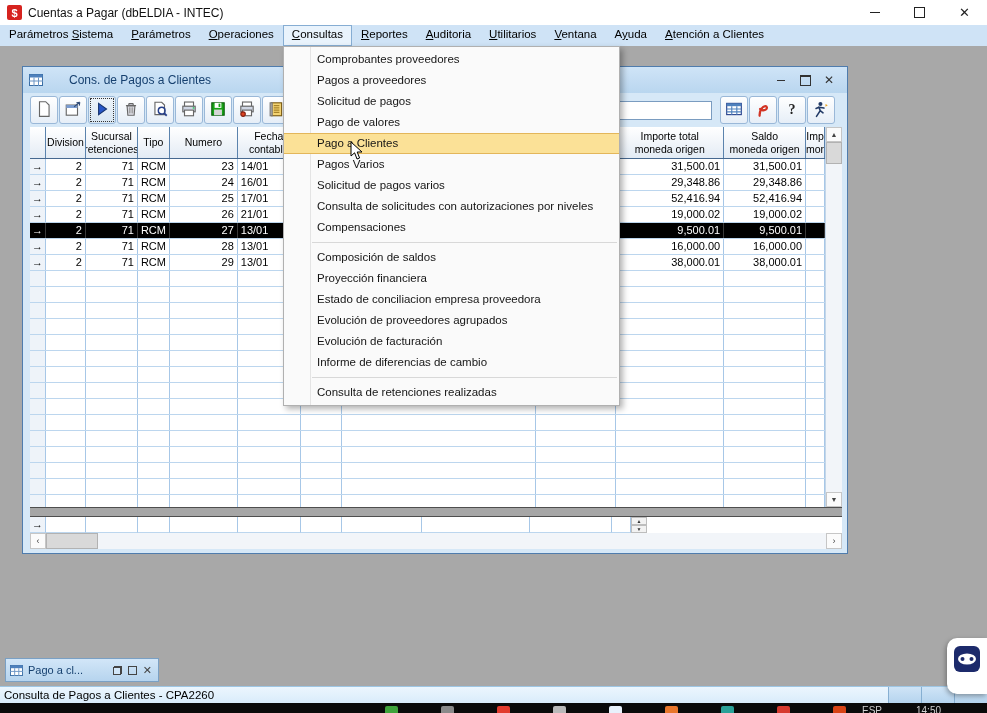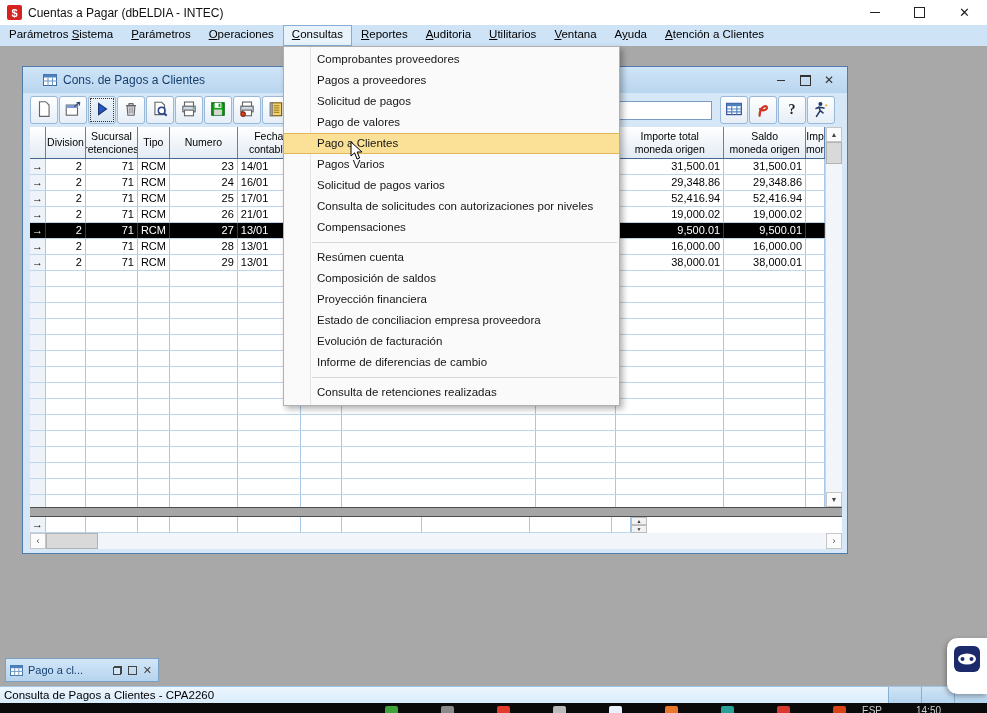--- a/index.html
+++ b/index.html
@@ -25,21 +25,21 @@
   .menu-item.active{background:#e9f3fc;border:1px solid #86add3;padding:2px 8px 1px 8px;}
   .menubar u{text-decoration:underline;}
 
   
   .client{position:absolute;top:46px;left:0;width:987px;height:640px;background:#a8a8a8;}
 
   
   .child{position:absolute;left:22px;top:20px;width:824px;height:486px;
     background:#d6e8f7;border:1px solid #4f7cad;z-index:5;}
   .cw-titlebar{position:absolute;top:0;left:0;right:0;height:26px;
-    background:linear-gradient(#cfe4f7,#b9d6ef);display:flex;align-items:center;padding-left:20px;}
+    background:linear-gradient(#cfe4f7,#b9d6ef);display:flex;align-items:center;padding-left:6px;gap:20px;}
   .cw-title{color:#16406f;font-size:12px;margin-left:6px;}
   .cw-controls{margin-left:auto;display:flex;gap:8px;margin-right:10px;align-items:center;}
   .cw-btn{width:16px;height:14px;display:flex;align-items:center;justify-content:center;color:#333;}
   .cw-min{width:8px;height:1px;background:#333;}
   .cw-max{width:9px;height:8px;border:1px solid #333;border-top-width:2px;}
   .cw-x{font-size:12px;line-height:12px;color:#333;}
   .cw-toolbar{position:absolute;top:26px;left:0;right:0;height:34px;display:flex;align-items:center;padding-left:7px;}
   .tb-btn{width:26px;height:26px;margin-right:1px;background:linear-gradient(#ffffff,#e6eef7);
     border:1px solid #9ab8d8;border-radius:3px;display:flex;align-items:center;justify-content:center;}
   .tb-btn.focused{outline:1px dotted #333;outline-offset:-3px;background:linear-gradient(#eef4fa,#d8e6f2);}
@@ -676,24 +676,24 @@
 <div class="dd-item">Comprobantes proveedores</div>
     <div class="dd-item">Pagos a proveedores</div>
     <div class="dd-item">Solicitud de pagos</div>
     <div class="dd-item">Pago de valores</div>
     <div class="dd-item hl">Pago a Clientes</div>
     <div class="dd-item">Pagos Varios</div>
     <div class="dd-item">Solicitud de pagos varios</div>
     <div class="dd-item">Consulta de solicitudes con autorizaciones por niveles</div>
     <div class="dd-item">Compensaciones</div>
     <div class="dd-sep"></div>
-    <div class="dd-item">Resúmen cuenta</div>
     <div class="dd-item">Composición de saldos</div>
     <div class="dd-item">Proyección financiera</div>
     <div class="dd-item">Estado de conciliacion empresa proveedora</div>
+    <div class="dd-item">Evolución de proveedores agrupados</div>
     <div class="dd-item">Evolución de facturación</div>
     <div class="dd-item">Informe de diferencias de cambio</div>
     <div class="dd-sep"></div>
     <div class="dd-item">Consulta de retenciones realizadas</div>
   </div>
 
 <div class="cursor">
   <svg width="14" height="20" viewBox="0 0 14 20">
       <path d="M1 1 L1 15 L4.6 11.8 L7 18 L9.6 17 L7.2 11 L12 11 Z" fill="#fff" stroke="#000" stroke-width="1"></path>
     </svg>

